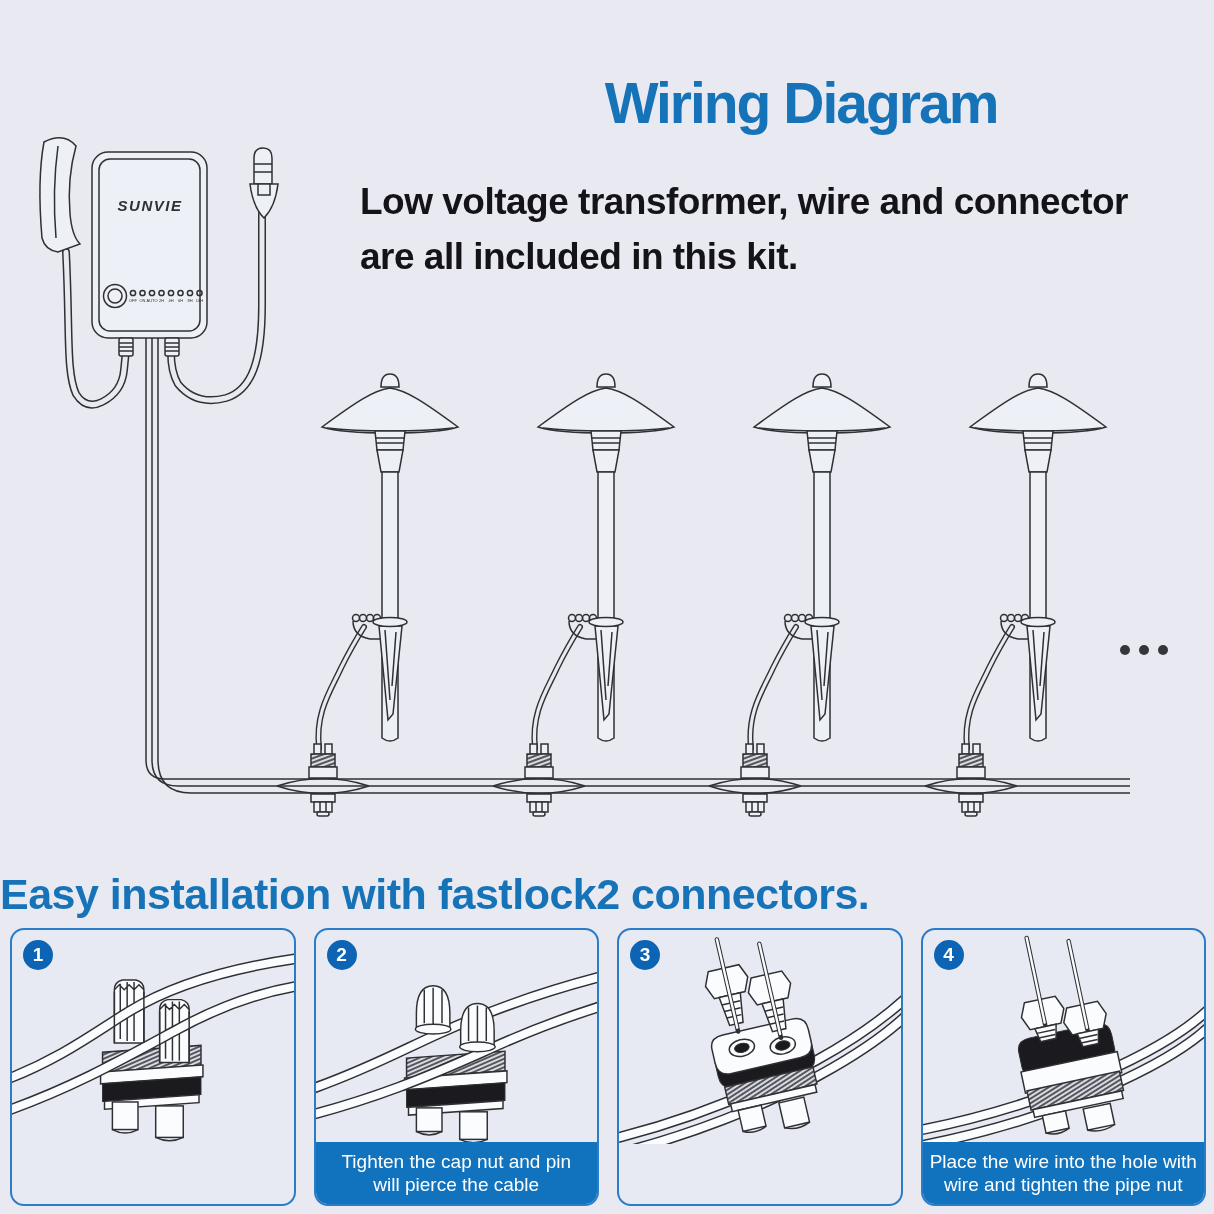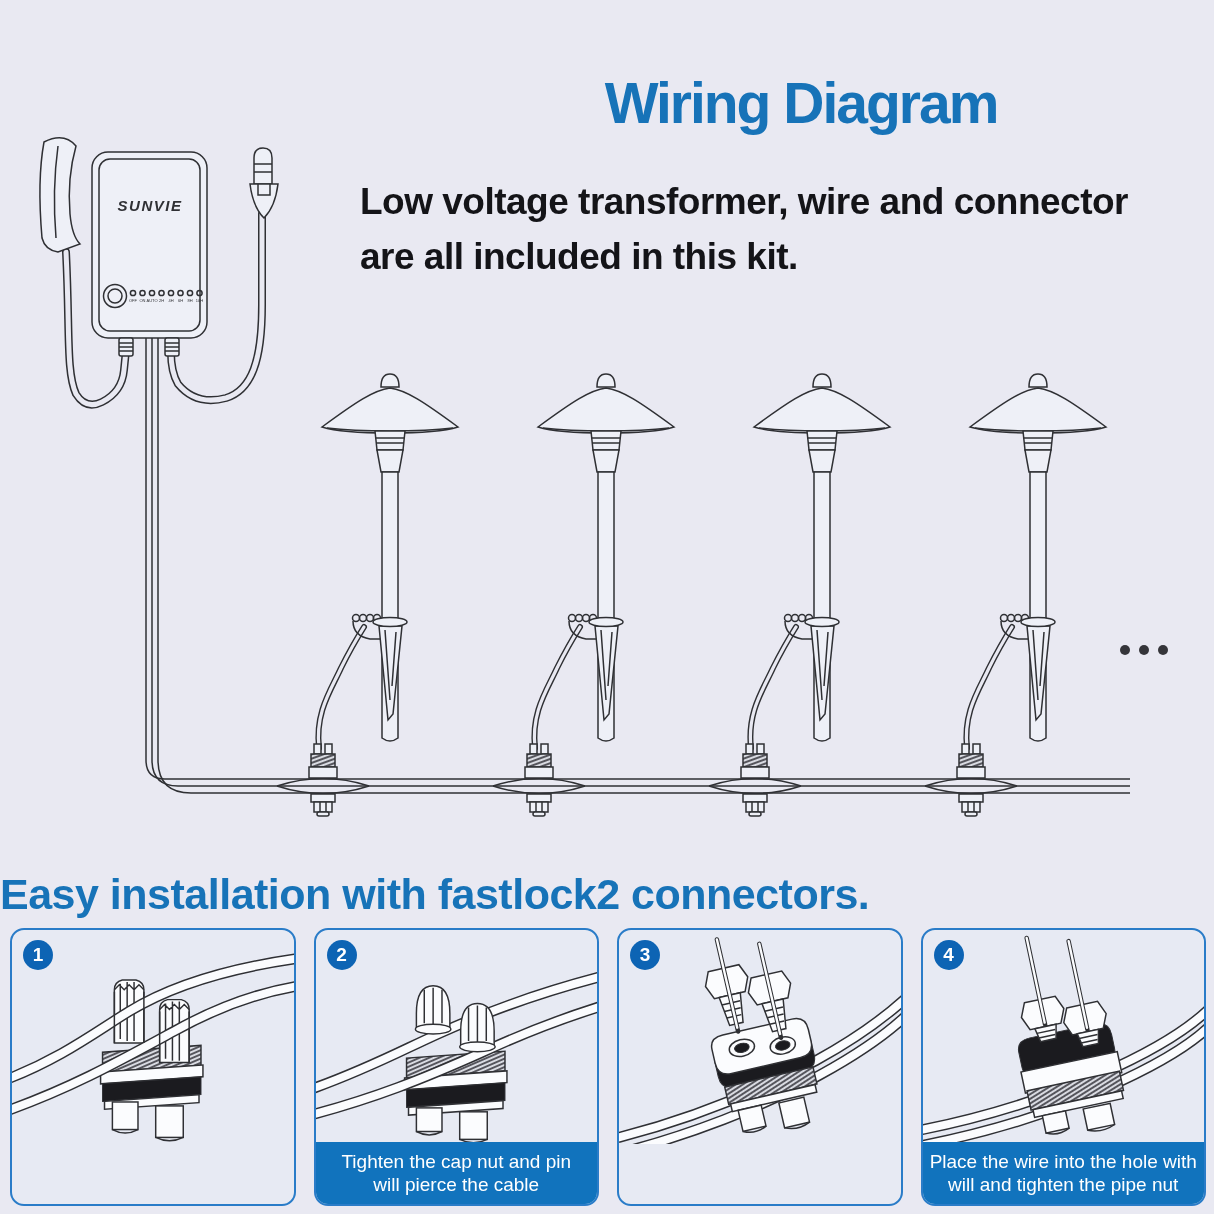--- a/index.html
+++ b/index.html
@@ -322,18 +322,18 @@
             <path class="wireL" d="M130,0 L130,88"></path>
           <path class="s-wh" d="M155,78 L187,78 L193,92 L187,106 L155,106 L149,92 Z"></path>
           <path class="s-wh" d="M160,106 L182,106 L179,120 L163,120 Z"></path>
           <path class="s-ln" d="M161,111 h19 M162,116 h17"></path>
           <path class="wireD" d="M171,12 L171,104"></path>
             <path class="wireL" d="M171,12 L171,102"></path>
         </g>
       </svg>
       <div class="caption">
         <div>Place the wire into the hole with</div>
-        <div>will and tighten the pipe nut</div>
+        <div>wire and tighten the pipe nut</div>
       </div>
     </div>
 
   </div>
 </div>
 
 </body></html>

